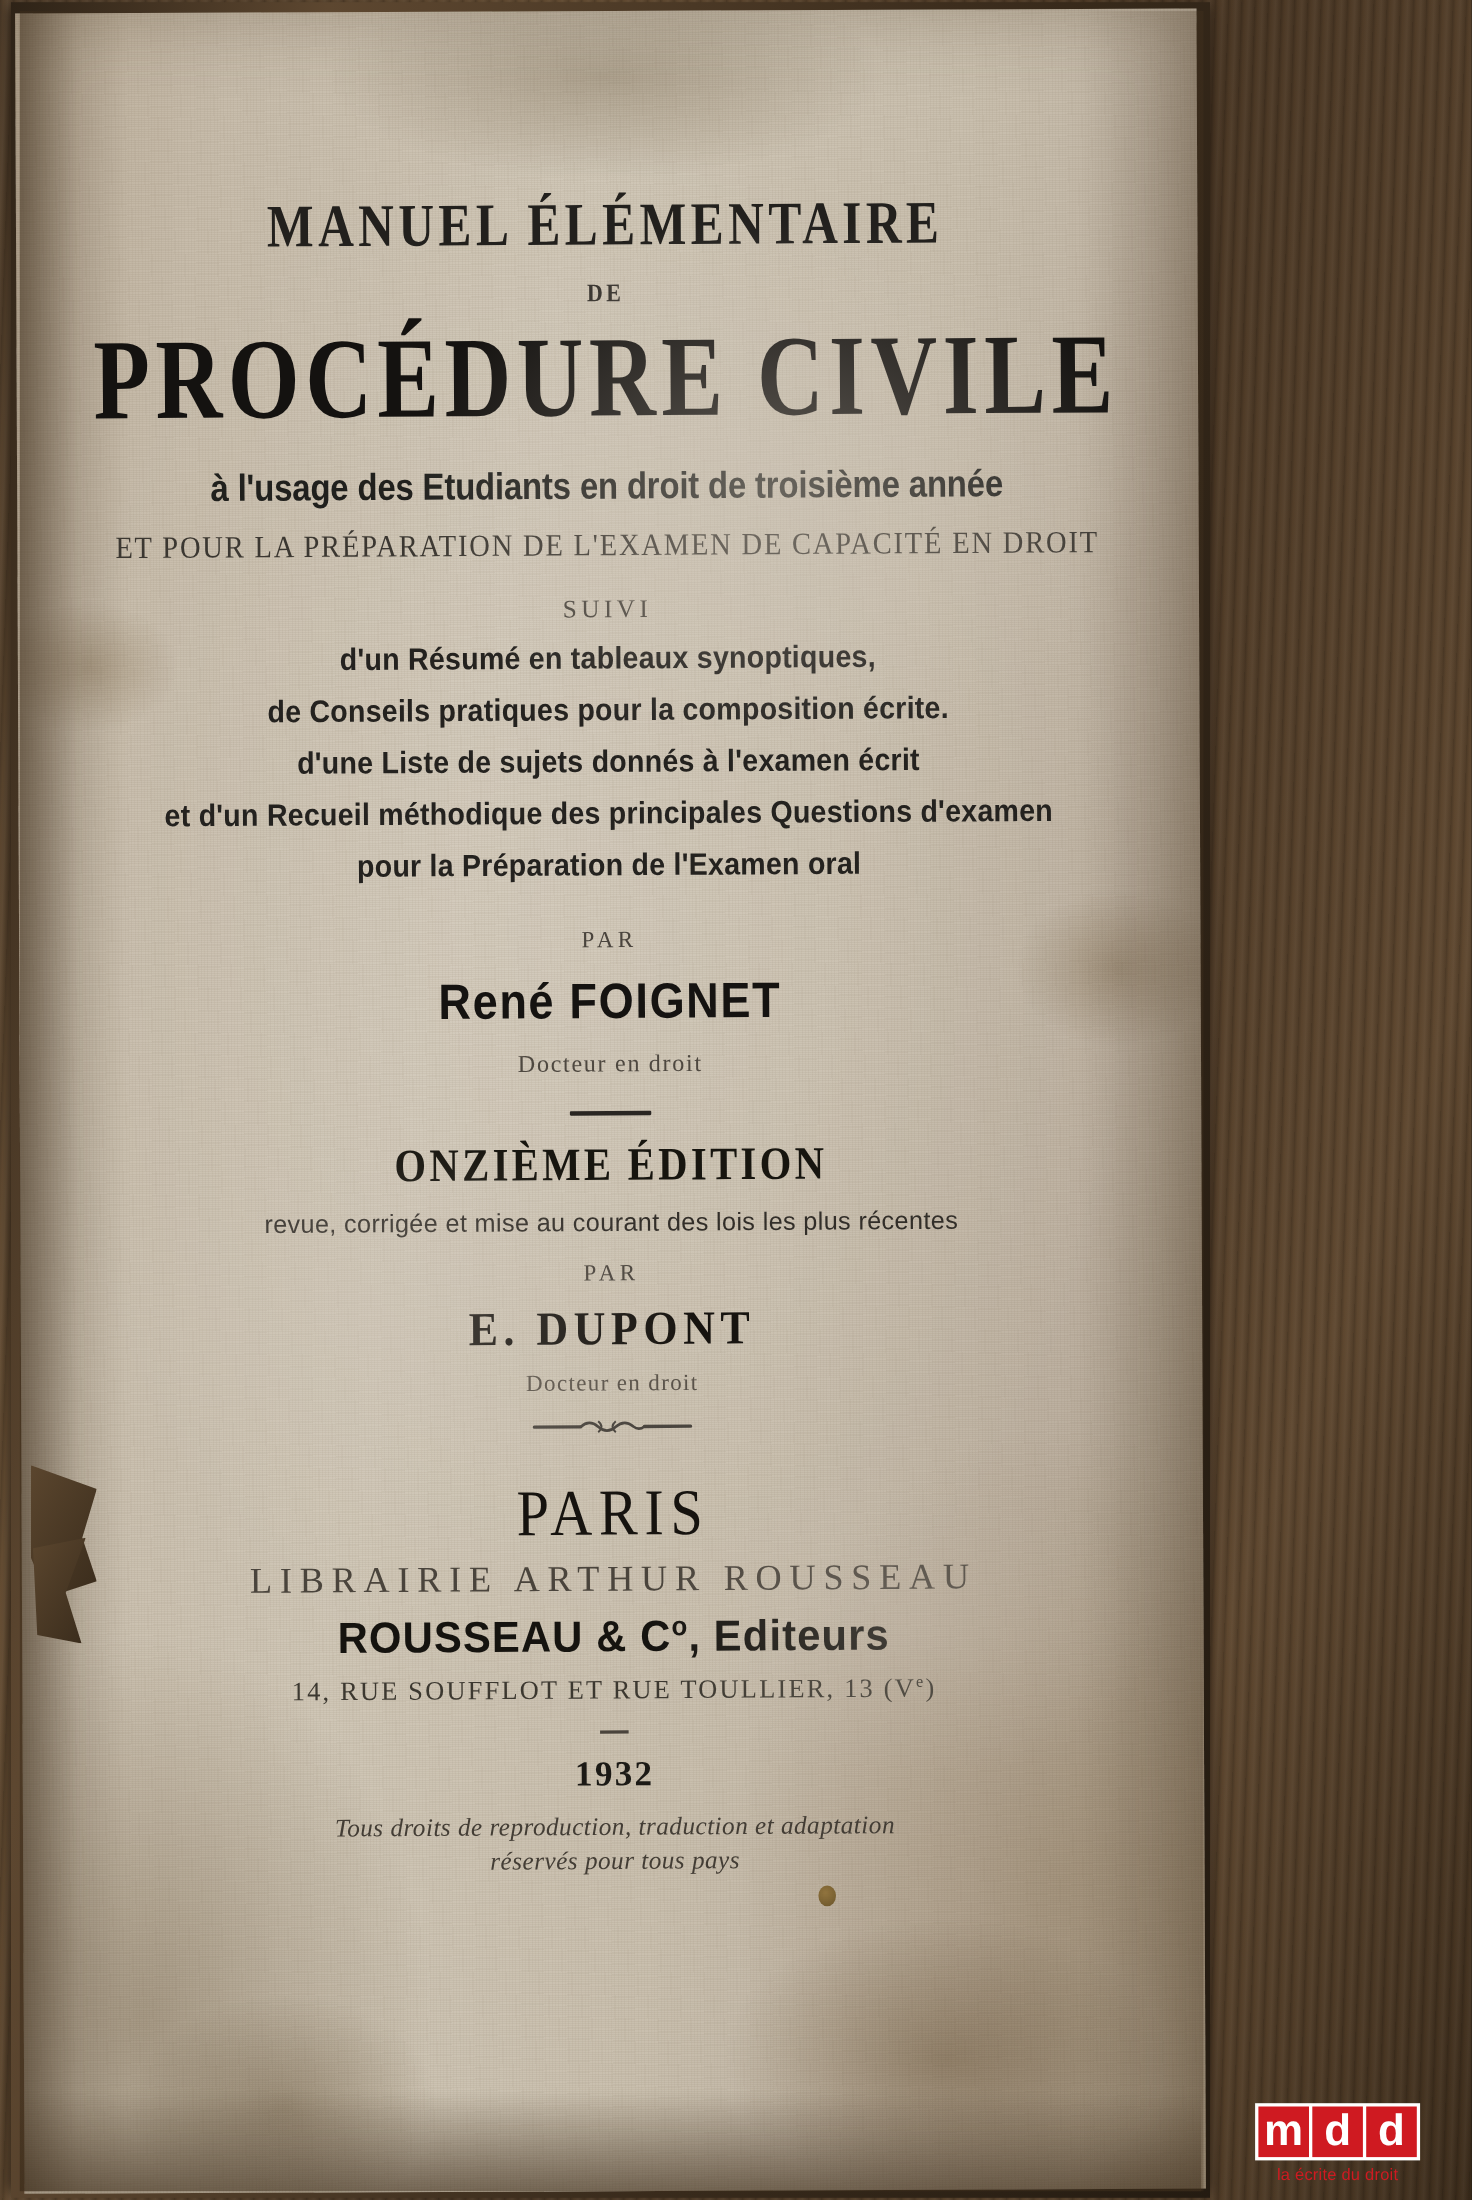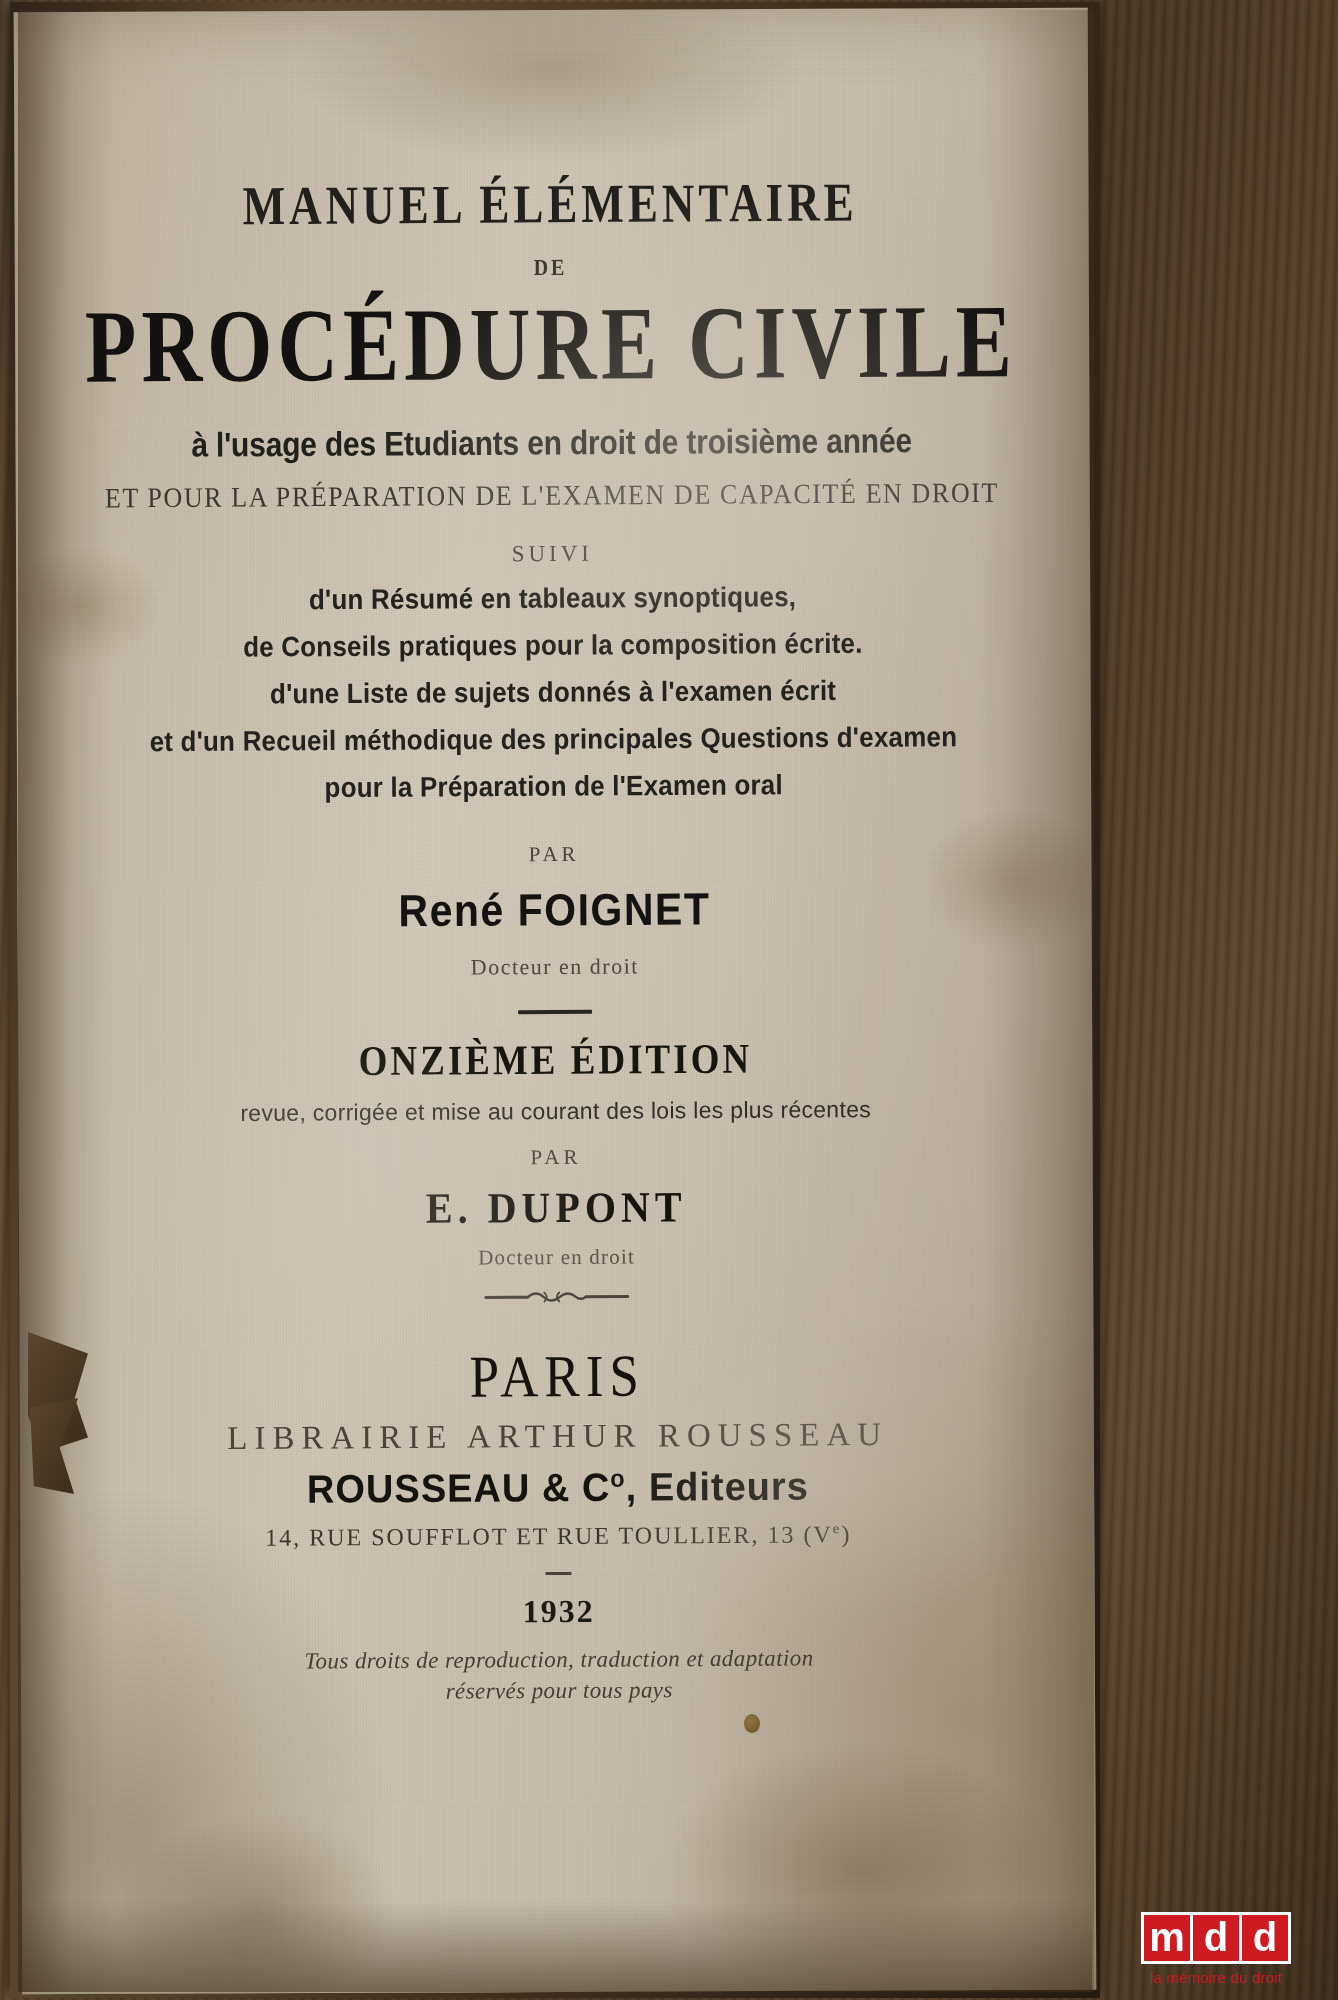--- a/index.html
+++ b/index.html
@@ -448,16 +448,16 @@
 
   <div id="ink-fade"></div>
   <div id="ink-spot"></div>
 
   <div id="mdd-logo">
     <div id="mdd-mark">
       <span class="mdd-cell">m</span>
       <span class="mdd-cell">d</span>
       <span class="mdd-cell">d</span>
     </div>
-    <div id="mdd-tagline">la mémoire du droit</div>
+    <div id="mdd-tagline">la écrite du droit</div>
   </div>
 
 </div>
 
 </body></html>

